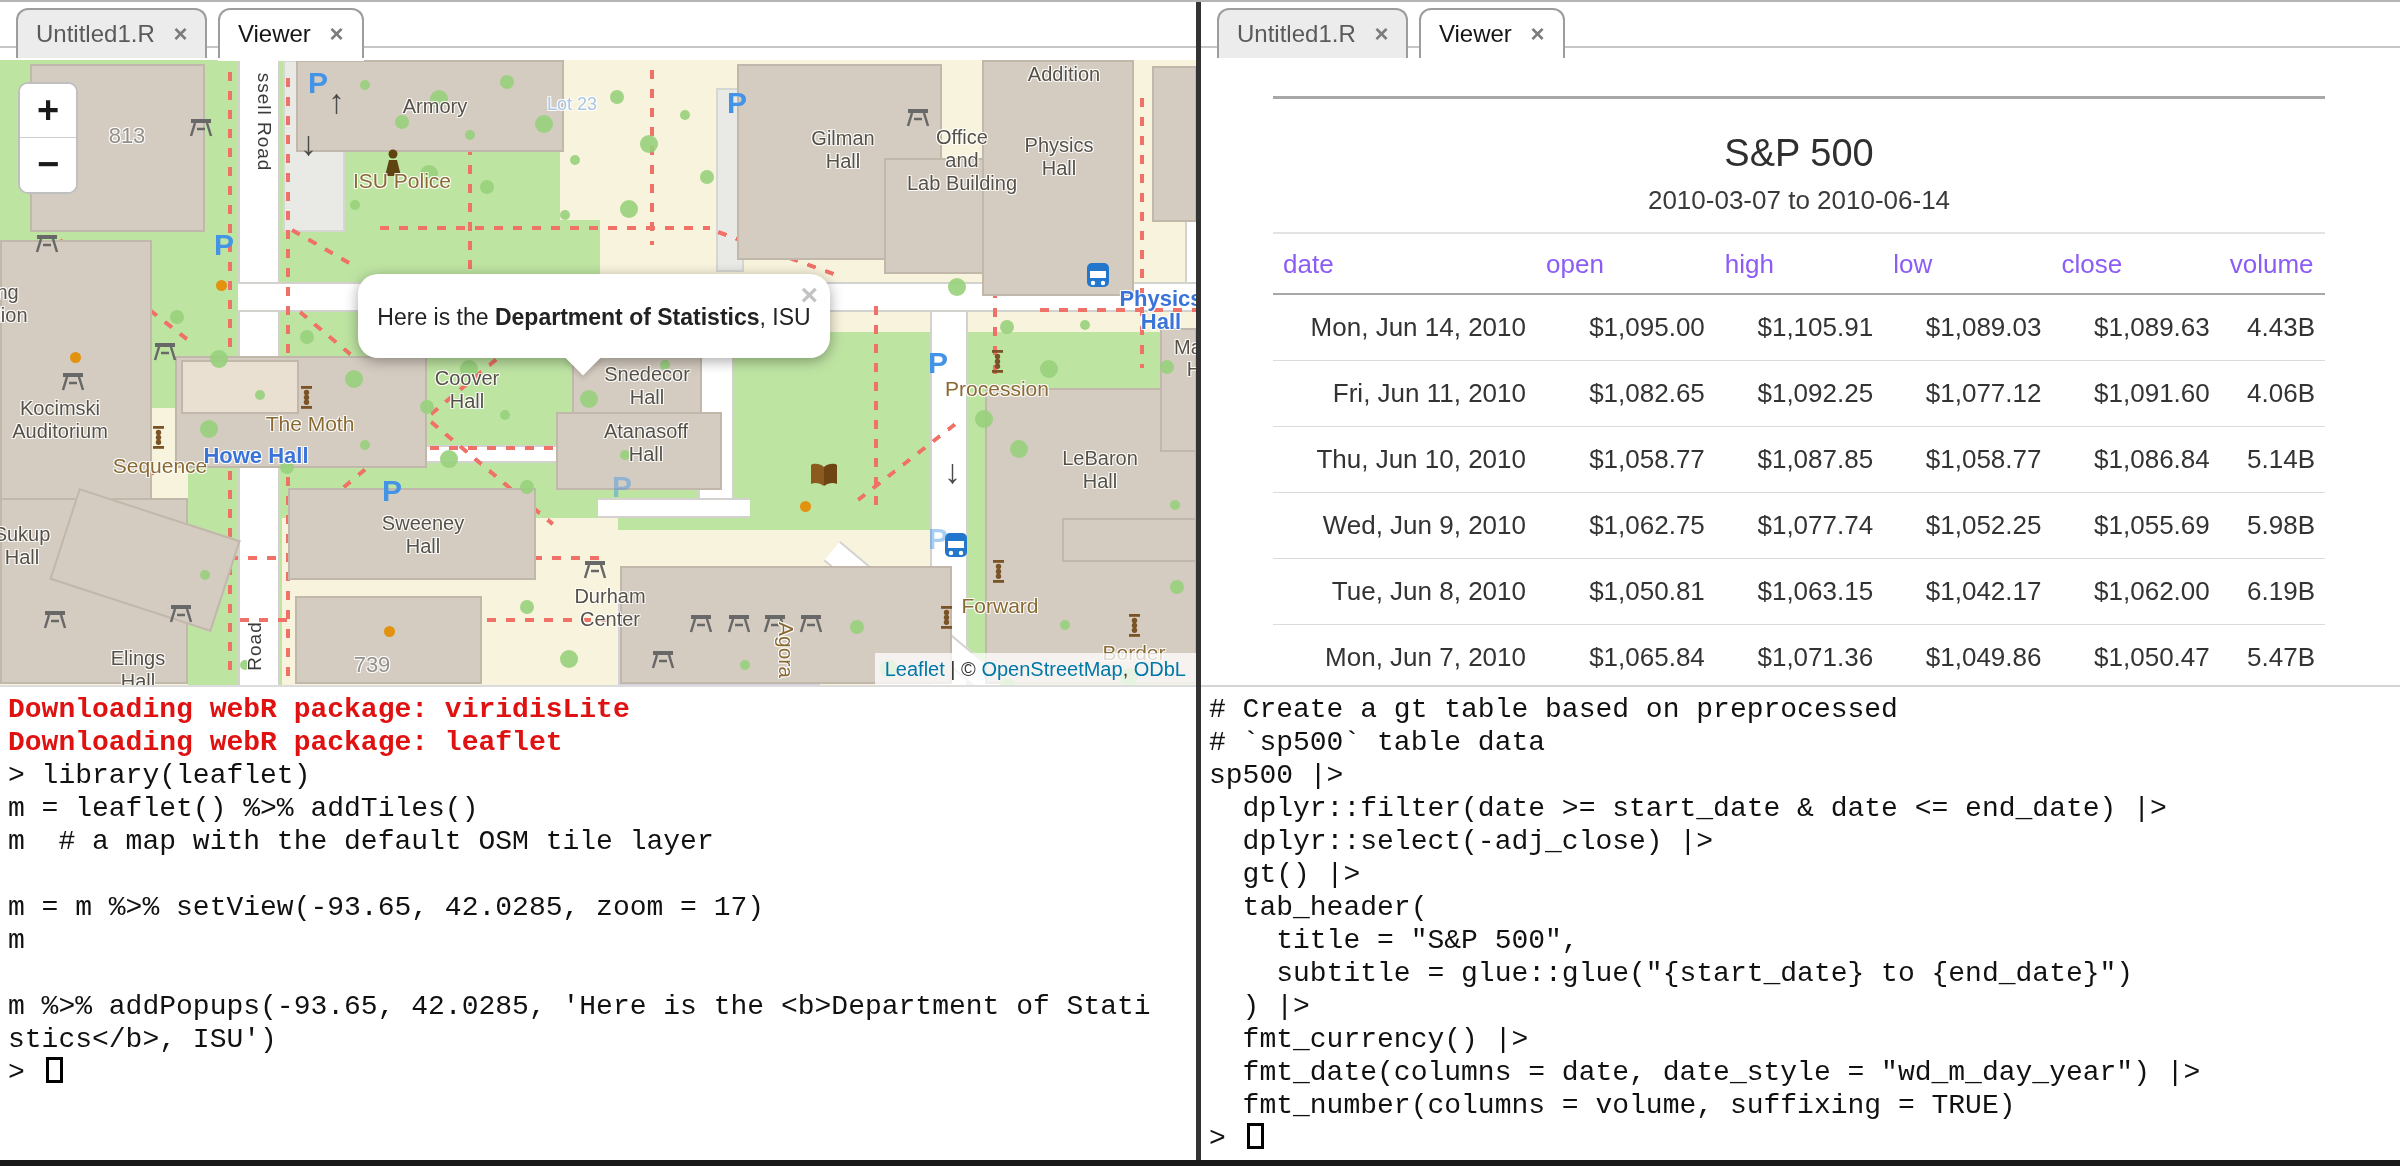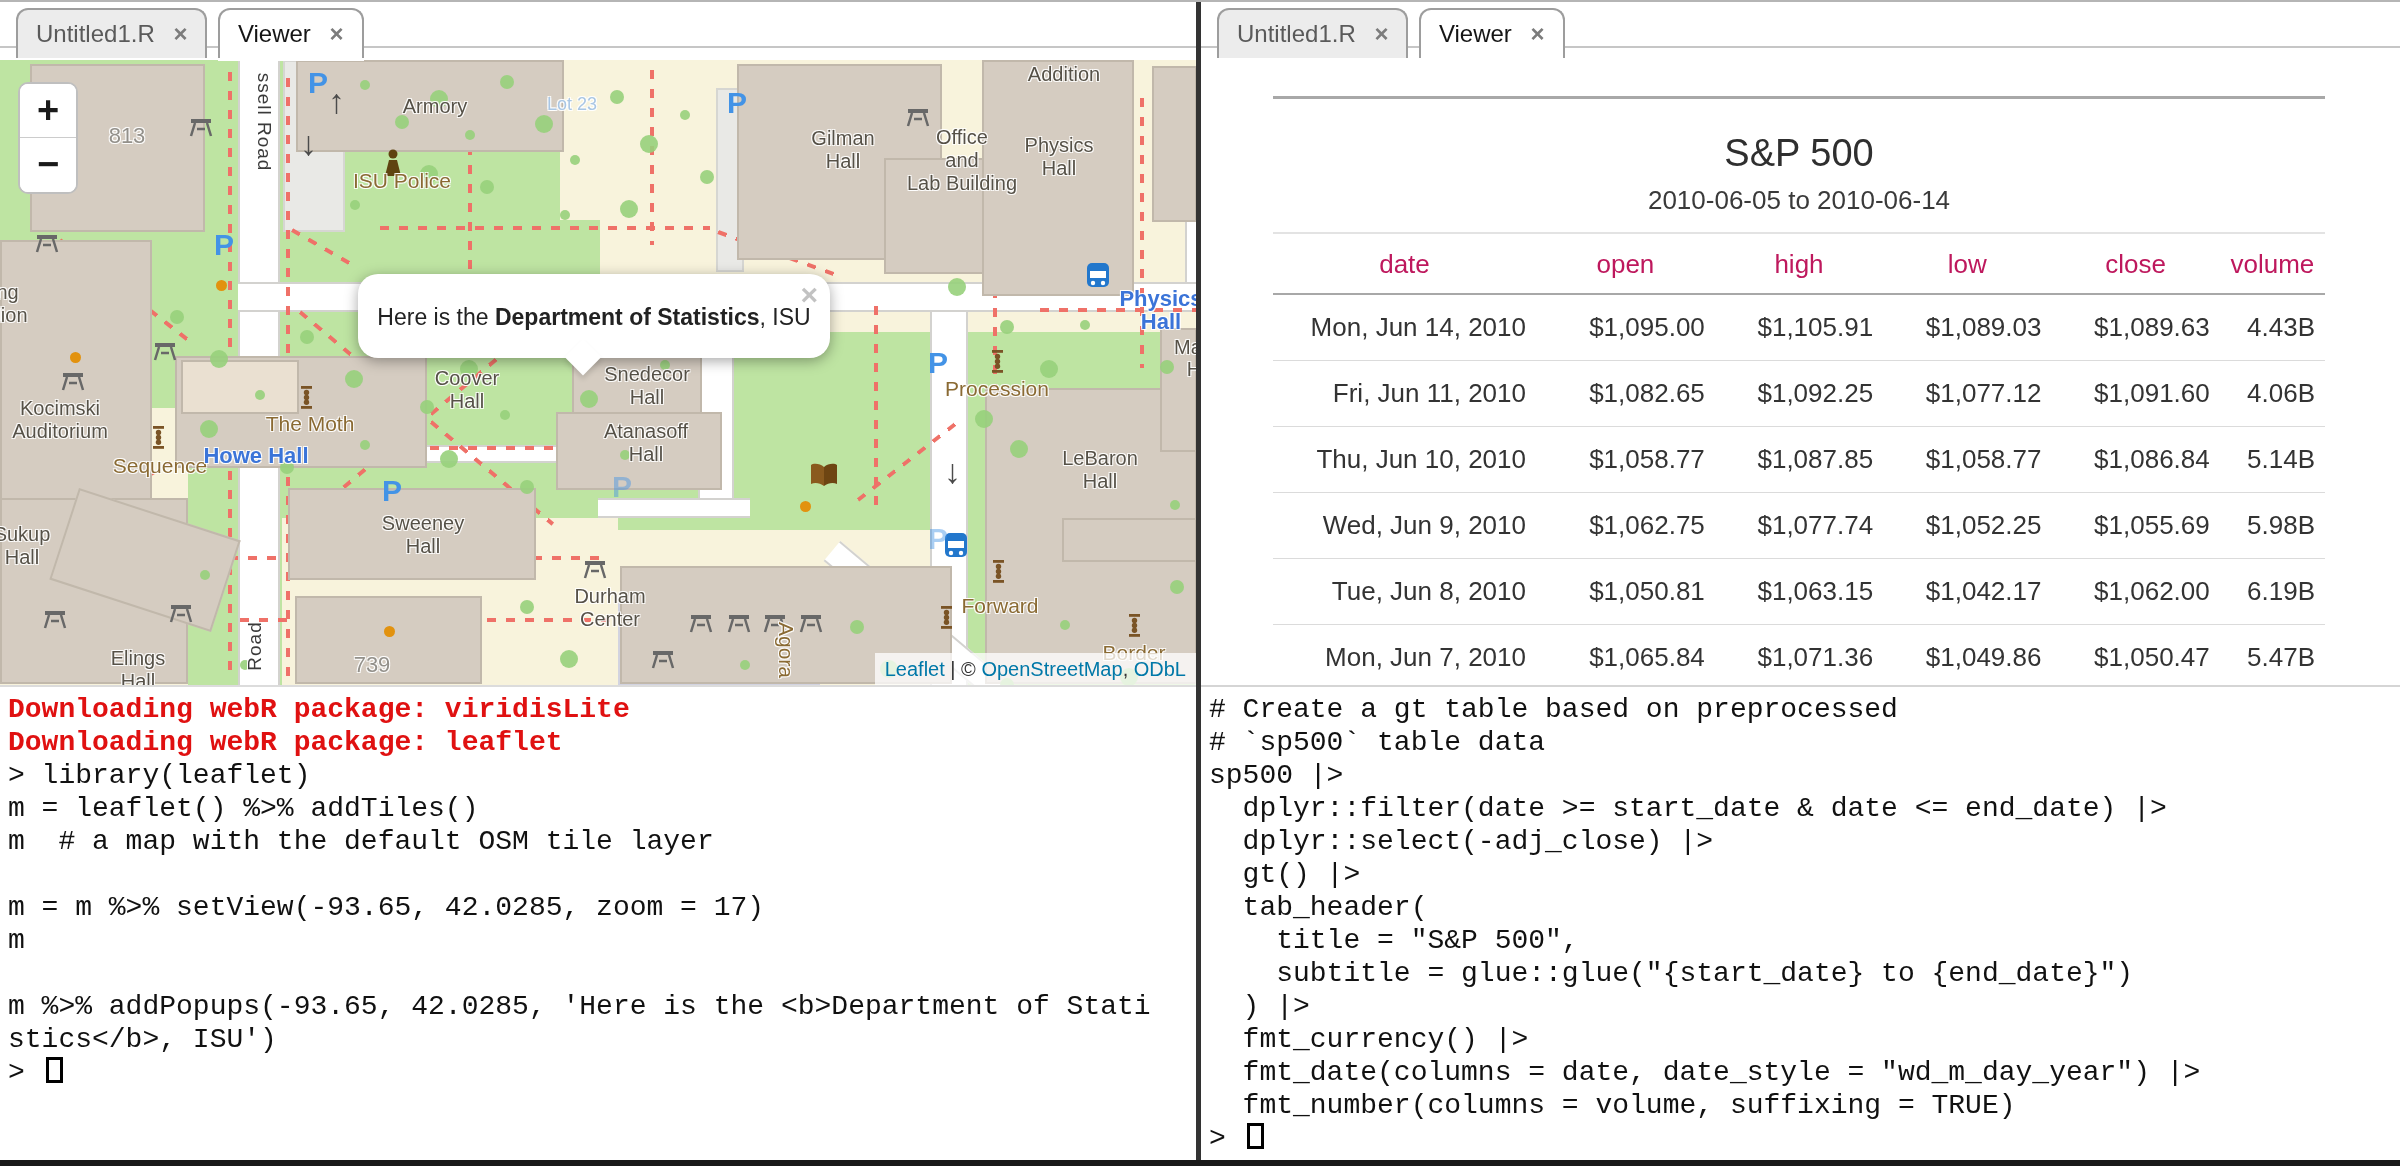--- a/index.html
+++ b/index.html
@@ -82,21 +82,21 @@
   .cline.in  { color:#111; }
   .cursor { display:inline-block; width:17px; height:26px; border:3px solid #000; vertical-align:-3px; margin-left:4px; }
 
   
   #viewer-right { position:absolute; top:58px; left:0; right:0; height:627px; background:#fff;
                   border-bottom:2px solid #d5d5d5; }
   #gt { position:absolute; left:72px; top:36px; width:1052px; color:#333; border-top:3px solid #A8A8A8; }
   #gt-title { text-align:center; font-size:38px; padding:33px 0 10px; font-weight:400; color:#2f2f2f; }
   #gt-subtitle { text-align:center; font-size:26px; padding:0 0 16px; border-bottom:2px solid #E3E3E3; color:#3a3a3a; }
   #gt table { width:100%; border-collapse:collapse; font-size:26px; }
-  #gt th { font-weight:400; text-align:center; padding:15px 10px 13px; border-bottom:2px solid #A8A8A8; color:#be185d; }
+  #gt th { font-weight:400; text-align:left; padding:15px 10px 13px; border-bottom:2px solid #A8A8A8; color:#8b5cf6; }
   #gt td { text-align:right; padding:17px 10px; border-bottom:1px solid #DBDBDB; color:#333; }
   #gt tr:last-child td { border-bottom:2px solid #A8A8A8; }
   #gt-bottomline { height:7px; border-bottom:2px solid #D3D3D3; }
 </style>
 </head>
 <body>
 
 <div id="stage">
 
   <div class="panel" id="panel-left">
@@ -440,21 +440,21 @@
       </span>
       <span class="tab active">
         <span>Viewer</span>
         <span class="x">×</span>
       </span>
     </div>
 
     <div id="viewer-right">
       <div id="gt">
         <div id="gt-title">S&amp;P 500</div>
-        <div id="gt-subtitle">2010-06-05 to 2010-06-14</div>
+        <div id="gt-subtitle">2010-03-07 to 2010-06-14</div>
         <table>
           <colgroup id="gt-cols">
               <col style="width: 25%;">
               <col style="width: 17%;">
               <col style="width: 16%;">
               <col style="width: 16%;">
               <col style="width: 16%;">
               <col style="width: 10%;">
             </colgroup>
           <thead>

